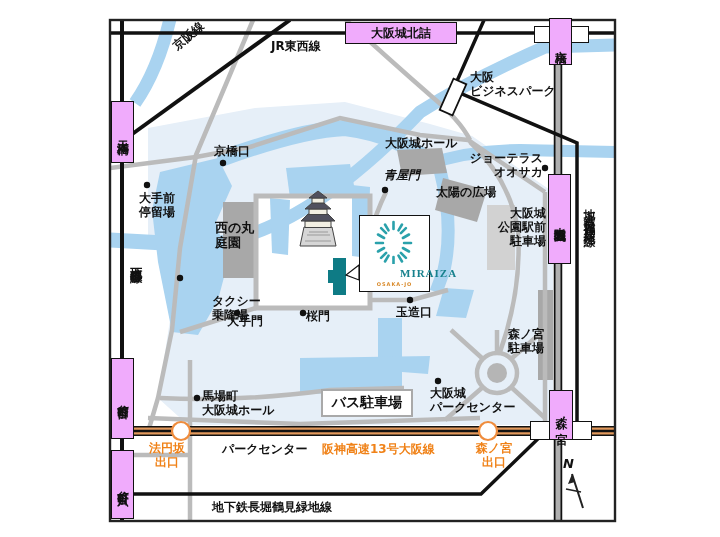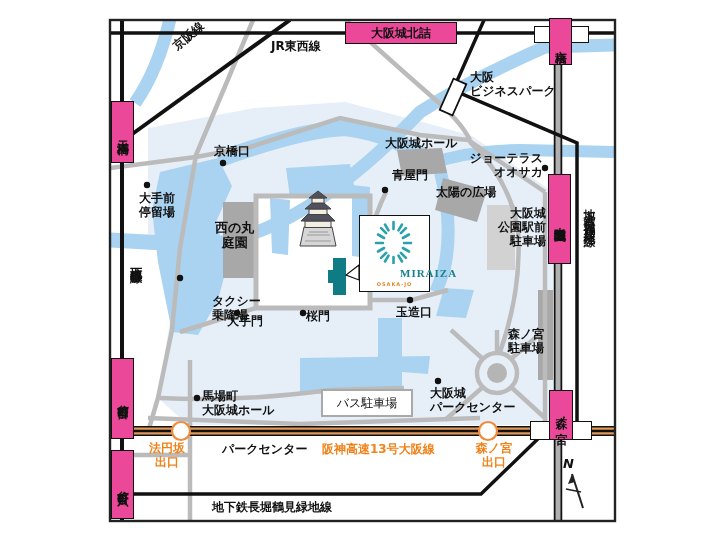--- a/index.html
+++ b/index.html
@@ -1,32 +1,32 @@
 <!DOCTYPE html>
 <html><head>
 <meta charset="utf-8">
 <style>
   html,body{margin:0;padding:0;background:#fff;}
   .stage{position:relative;width:720px;height:537px;background:#fff;overflow:hidden;
          font-family:"DejaVu Sans","Liberation Sans",sans-serif;color:#111;}
   .stage svg{position:absolute;left:0;top:0;}
   .lbl{position:absolute;font-size:12px;font-weight:700;line-height:1.18;
        white-space:pre-line;color:#111;z-index:5;}
-  .lbl-lg{font-size:13px;text-align:center;}
+  .lbl-lg{font-size:13px;}
   .right{text-align:right;}
   .center{text-align:center;}
   .orange{color:#f08218;}
   .vtext{writing-mode:vertical-rl;text-orientation:upright;}
-  .stn{position:absolute;background:#ec4899;border:1.6px solid #111;z-index:6;
+  .stn{position:absolute;background:#f0abfc;border:1.6px solid #111;z-index:6;
        display:flex;align-items:center;justify-content:center;
        font-size:12px;font-weight:700;white-space:nowrap;}
   .stn.vert{writing-mode:vertical-rl;text-orientation:upright;letter-spacing:1px;}
   .wing{position:absolute;background:#fff;border:1.6px solid #111;z-index:5;}
   .busbox{position:absolute;background:#fff;border:2px solid #a9a9a9;z-index:4;
-       display:flex;align-items:center;justify-content:center;font-size:12px;font-weight:400;}
+       display:flex;align-items:center;justify-content:center;font-size:14px;font-weight:700;}
   .rot{transform:rotate(-40deg);transform-origin:left top;}
   .logo{position:absolute;left:359px;top:215px;width:69px;height:75px;background:#fff;
         border:1.6px solid #111;z-index:6;}
   .logo .word{position:absolute;left:0;right:0;bottom:12px;text-align:center;
         font-family:"Liberation Serif","DejaVu Serif",serif;font-size:11px;font-weight:700;
         letter-spacing:1px;color:#17818d;margin-left:40px;}
   .logo .sub{position:absolute;left:0;right:0;bottom:4px;text-align:center;
         font-size:5px;letter-spacing:1px;color:#d98a2b;font-weight:700;}
   .compass-n{position:absolute;left:563px;top:456px;font-size:13px;font-weight:700;
         font-style:italic;z-index:5;}
@@ -173,21 +173,21 @@
   <div class="lbl" style="left:212px;top:500px;">地下鉄長堀鶴見緑地線</div>
   <div class="lbl" style="left:222px;top:442px;">パークセンター</div>
   <div class="lbl orange" style="left:322px;top:442px;">阪神高速13号大阪線</div>
 
   <div class="lbl orange center" style="left:143px;top:441px;width:48px;">法円坂
 出口</div>
   <div class="lbl orange center" style="left:470px;top:441px;width:48px;">森ノ宮
 出口</div>
 
   <div class="lbl" style="left:214px;top:144px;">京橋口</div>
-  <div class="lbl" style="left:392px;top:168px;">青屋門</div>
+  <div class="lbl" style="left:384px;top:168px;font-style:italic;">青屋門</div>
   <div class="lbl" style="left:139px;top:191px;">大手前
 停留場</div>
   <div class="lbl lbl-lg" style="left:215px;top:220px;">西の丸
 庭園</div>
   <div class="lbl" style="left:172px;top:294px;margin-left:40px;">タクシー
 乗降場</div>
   <div class="lbl" style="left:227px;top:314px;">大手門</div>
   <div class="lbl" style="left:306px;top:309px;">桜門</div>
   <div class="lbl" style="left:396px;top:305px;">玉造口</div>
   <div class="lbl" style="left:385px;top:136px;">大阪城ホール</div>

